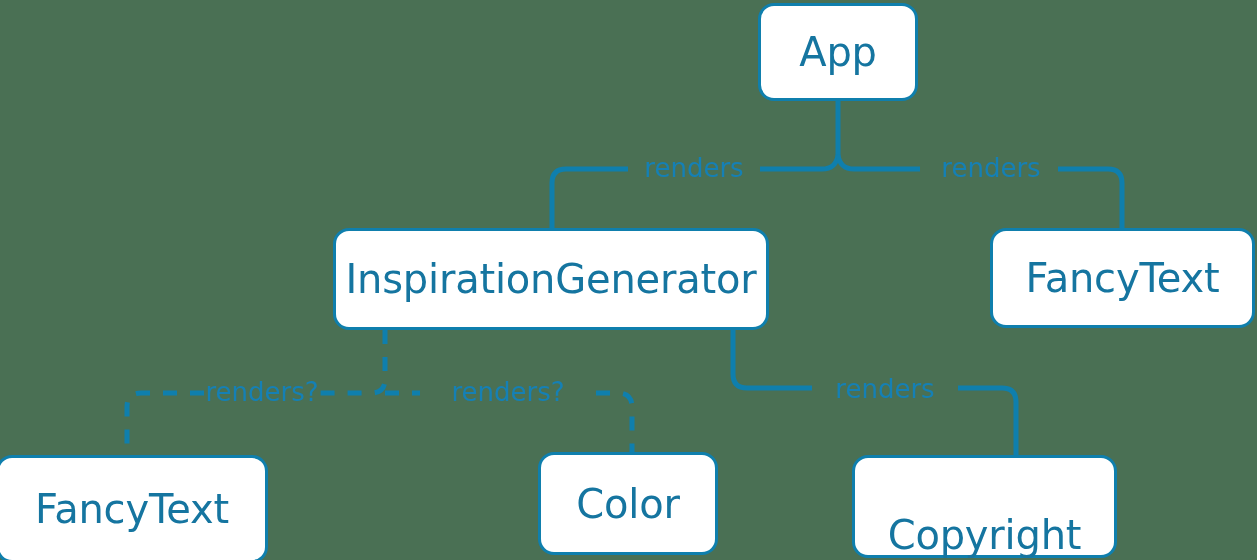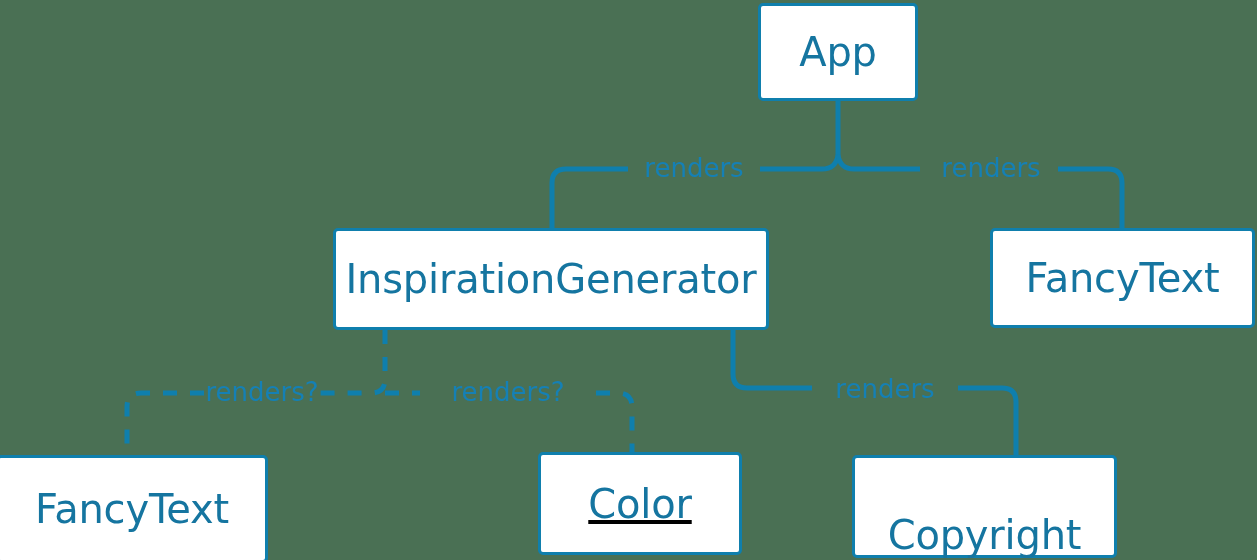--- a/index.html
+++ b/index.html
@@ -24,21 +24,21 @@
     left: 0;
     top: 0;
     width: 1257px;
     height: 560px;
   }
   .node-box {
     position: absolute;
     box-sizing: border-box;
     background: #ffffff;
     border: 3px solid #0f7fad;
-    border-radius: 5px;
+    border-radius: 16px;
     display: flex;
     align-items: center;
     justify-content: center;
     z-index: 5;
   }
   .node-label {
     color: #1575a0;
     font-size: 40px;
     font-weight: 400;
     letter-spacing: -0.2px;
@@ -103,21 +103,21 @@
   </div>
 
   <div class="node-box" style="left:990px; top:228px; width:265px; height:100px;">
     <span class="node-label">FancyText</span>
   </div>
 
   <div class="node-box" style="left:-4px; top:455px; width:272px; height:108px;">
     <span class="node-label">FancyText</span>
   </div>
 
-  <div class="node-box" style="left:538px; top:452px; width:204px; height:103px;text-decoration:underline;">
+  <div class="node-box" style="left:538px; top:452px; width:180px; height:103px;">
     <span class="node-label">Color</span>
   </div>
 
   <div class="node-box" style="left:852px; top:455px; width:265px; height:103px;align-items:flex-end;">
     <span class="node-label">Copyright</span>
   </div>
 
 </div>
 
 </body></html>

